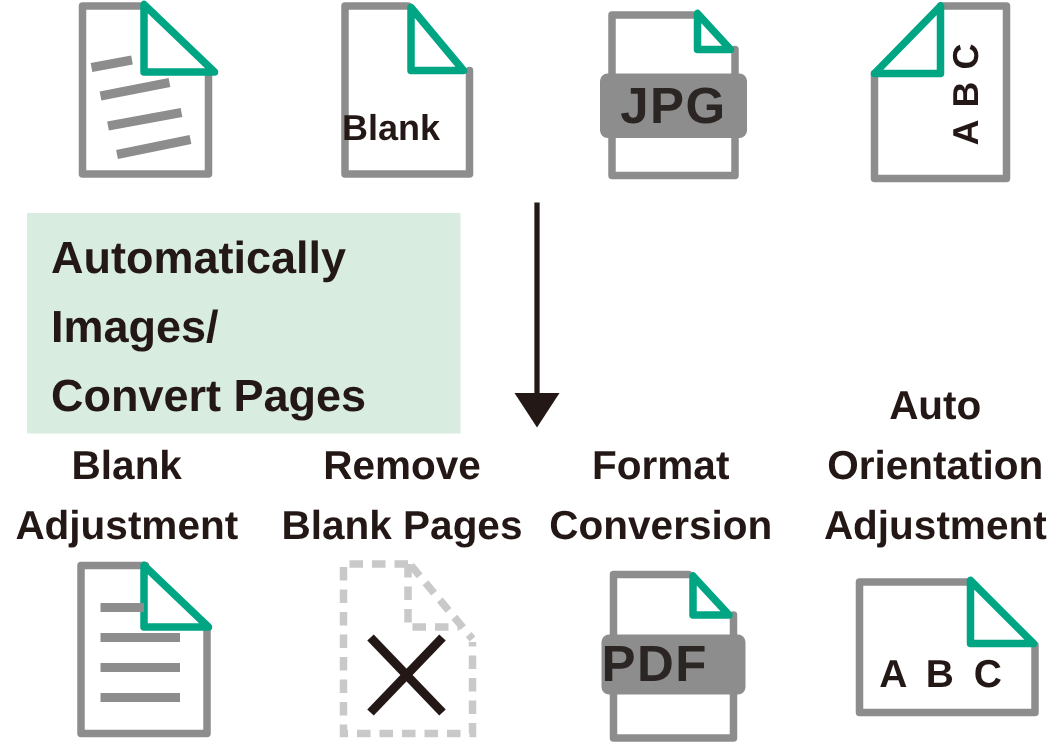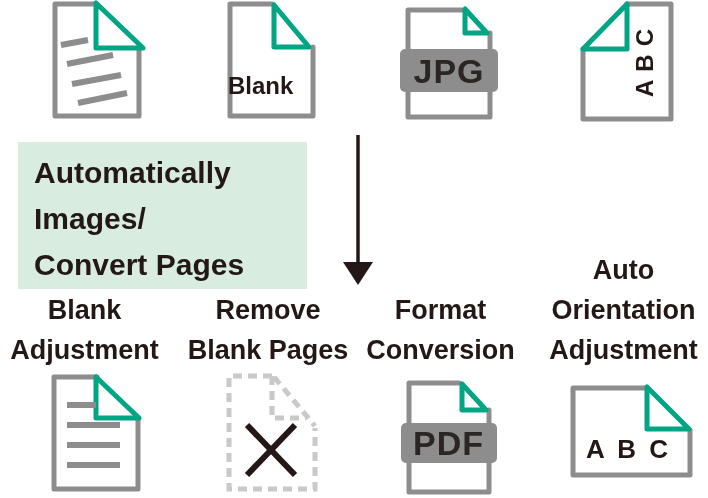--- a/index.html
+++ b/index.html
@@ -116,21 +116,21 @@
       <line class="xmark" x1="23" y1="53" x2="71" y2="103"></line>
       <line class="xmark" x1="71" y1="53" x2="23" y2="103"></line>
     </g>
   </svg>
 
   <svg class="abs" style="left:398px;top:380px" width="104" height="116" viewBox="0 0 104 116">
     <path class="pg" d="M61 3 L11 3 L11 112 L91 112 L91 30"></path>
     <path class="fold" d="M64 4 L64 30 L88 30 Z"></path>
     <rect class="banner" x="3" y="43" width="96" height="40" rx="5"></rect>
   </svg>
-  <div class="abs file-text" style="left:400px;top:426px;width:97px;font-size:34px;line-height:34px;letter-spacing:1px">PDF</div>
+  <div class="abs file-text" style="left:388px;top:426px;width:97px;font-size:34px;line-height:34px;letter-spacing:1px">PDF</div>
 
   <svg class="abs" style="left:570px;top:383px" width="125" height="97" viewBox="0 0 125 97">
     <path class="pg" d="M77 5 L3 5 L3 92 L120 92 L120 47"></path>
     <path class="fold" d="M77 4 L77 46 L119 46 Z"></path>
   </svg>
   <div class="abs doc-text" style="left:571px;top:436px;width:115px;font-size:26px;line-height:26px;letter-spacing:3px">A B C</div>
 
 </div>
 
 </body></html>

